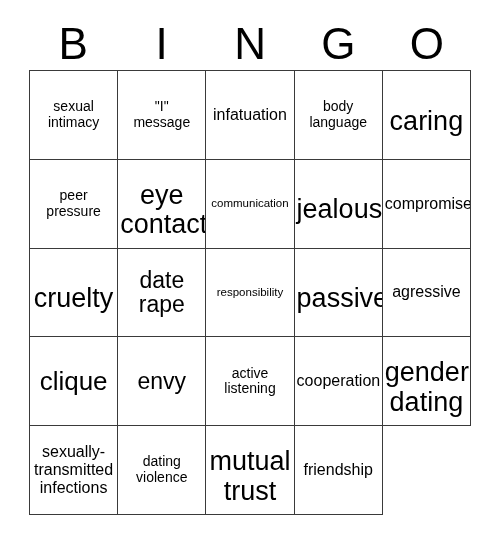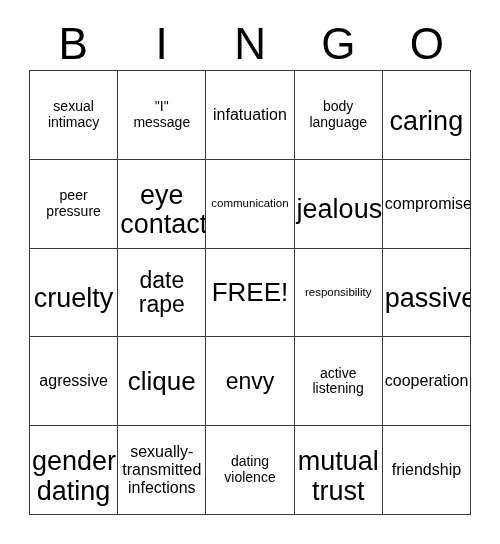--- a/index.html
+++ b/index.html
@@ -133,23 +133,20 @@
       </div>
 
     <div class="cell">
         <span class="cell-text fs-l">cruelty</span>
       </div>
     <div class="cell">
         <span class="cell-text fs-xxl">date
 rape</span>
       </div>
     <div class="cell">
-        <span class="cell-text fs-xl">FREE!</span>
-      </div>
-    <div class="cell">
         <span class="cell-text fs-xs">responsibility</span>
       </div>
     <div class="cell">
         <span class="cell-text fs-l">passive</span>
       </div>
 
     <div class="cell">
         <span class="cell-text fs-s">agressive</span>
       </div>
     <div class="cell">

